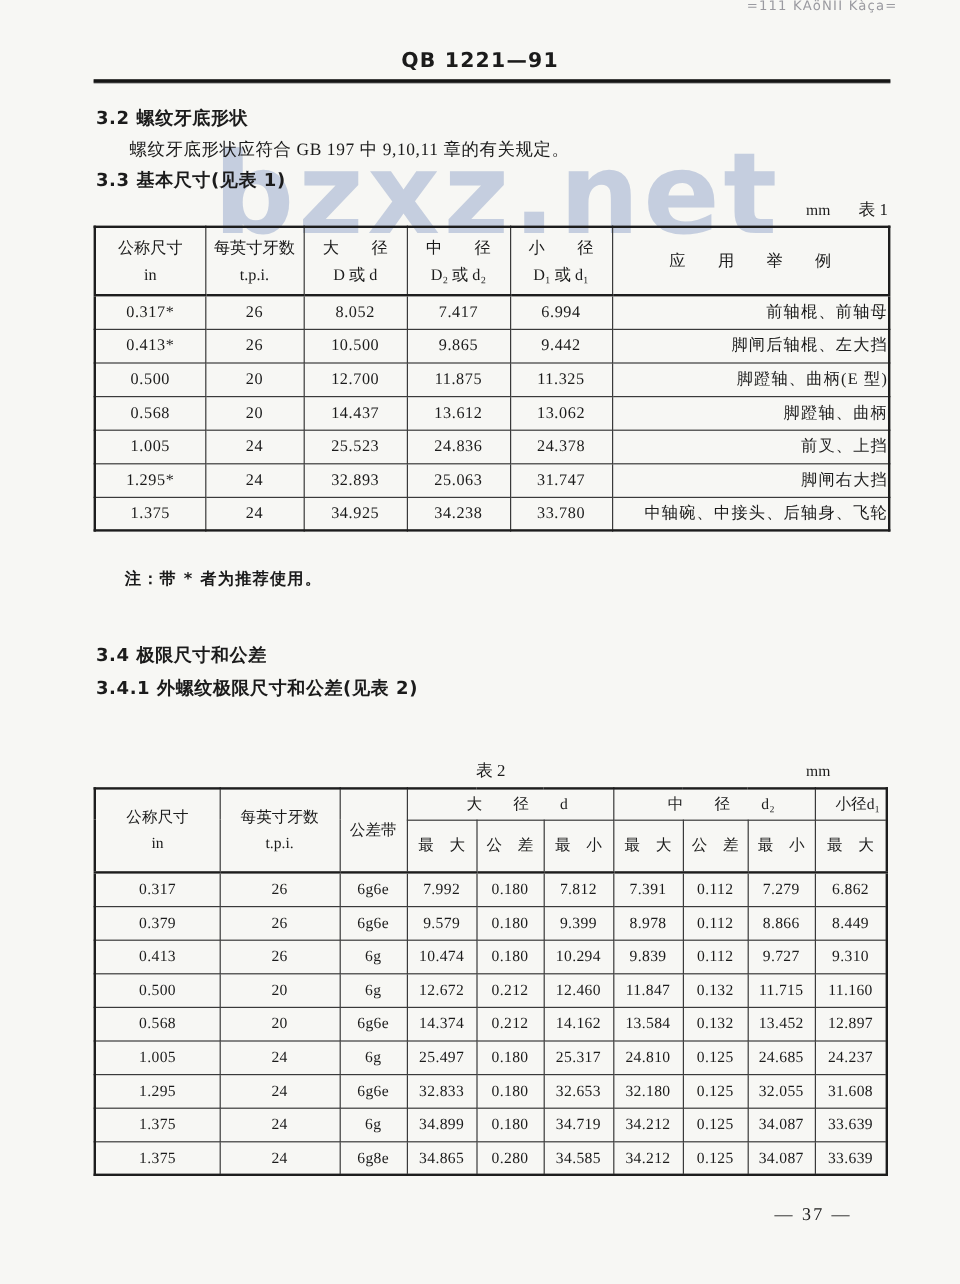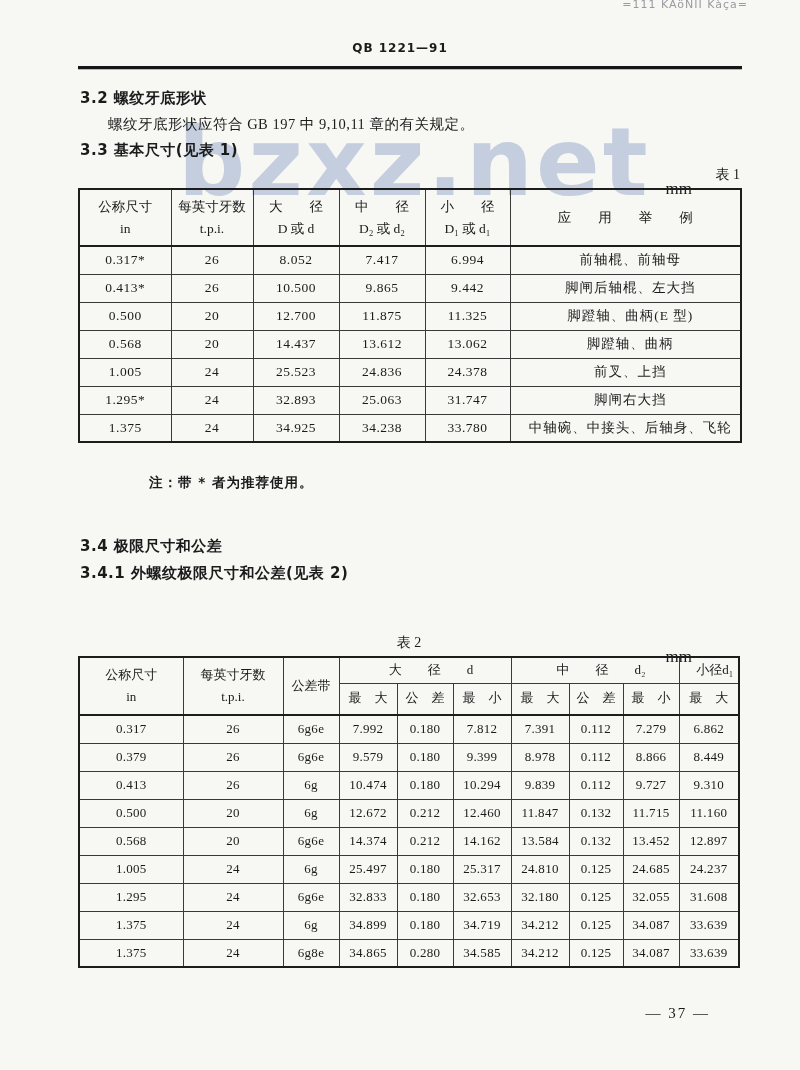--- a/index.html
+++ b/index.html
@@ -19,66 +19,66 @@
     position:absolute; top:116px; left:178px; z-index:0;
     font-family:"DejaVu Sans","Liberation Sans",sans-serif;
     font-weight:bold; font-size:94px; line-height:1;
     color:rgba(128,150,193,0.42); letter-spacing:3px;
     pointer-events:none;
   }
   .content { position:relative; z-index:1; }
   .doc-title {
     position:absolute; top:41px; left:0; width:100%;
     text-align:center; font-family:"DejaVu Sans","Liberation Sans",sans-serif;
-    font-weight:bold; font-size:12px; letter-spacing:1px;
+    font-weight:bold; font-size:17px; letter-spacing:1px;
   }
   .header-rule {
     position:absolute; top:66px; left:78px; width:664px; height:3px;
     background:#161616; box-shadow:0 1px 0 rgba(40,40,40,0.3);
   }
   .sec-heading {
     position:absolute; left:80px;
     font-family:"DejaVu Sans","Liberation Sans",sans-serif;
     font-weight:bold; font-size:15px; letter-spacing:0.5px;
   }
   .s32 { top:89px; }
   .s33 { top:141px; }
   .s34 { top:537px; }
   .s341 { top:564px; }
   .body-text {
     position:absolute; left:108px; top:115px; font-size:14.5px; letter-spacing:0.5px;
   }
   .tcap-row { position:absolute; left:78px; width:662px; text-align:center; font-size:14px; }
   .tcap1 { top:166px;text-align:right; }
   .tcap2 { top:634px; }
-  .tcap-row .unit { position:absolute; right:48px; top:13px; font-size:17px; }
+  .tcap-row .unit { position:absolute; right:48px; top:1px; font-size:13px; }
   .tbl {
     position:absolute; left:78px; width:662px;
     border-collapse:collapse; table-layout:fixed;
     background:transparent;
   }
   .tbl th, .tbl td {
     border:1.5px solid #3a3a3a; text-align:center; vertical-align:middle;
     font-weight:normal; overflow:hidden; white-space:nowrap;
   }
   .tbl { border:2.5px solid #1d1d1d; }
   .t1 { top:188px; font-size:13.5px; }
   .t1 thead th { height:57px; border-bottom:2.5px solid #1d1d1d; line-height:1.6; font-size:13.5px; }
   .t1 tbody td { height:28px; letter-spacing:0.5px; }
-  .t1 tbody td:last-child { text-align:center; padding-left:10px; letter-spacing:1px; }
+  .t1 tbody td:last-child { text-align:right; padding-left:10px; letter-spacing:1px; }
   .t2 { top:656px; font-size:13px; }
   .t2 thead th { line-height:1.3; }
   .t2 .grp { height:26px; border-bottom:1.5px solid #3a3a3a;padding-left:12px; }
-  .t2 .sub { height:32px;text-align:center; }
+  .t2 .sub { height:44px;text-align:center; }
   .t2 thead th.span2 { border-bottom:2.5px solid #1d1d1d; line-height:1.7; }
   .t2 thead tr.subrow th { border-bottom:2.5px solid #1d1d1d; }
   .t2 tbody td { height:28px; letter-spacing:0.3px; }
   .note {
     position:absolute; left:104px; top:474px; font-size:13.5px;
-    font-family:"DejaVu Sans","Liberation Sans",sans-serif; font-weight:bold; letter-spacing:1px;margin-left:45px;
+    font-family:"DejaVu Sans","Liberation Sans",sans-serif; font-weight:bold; letter-spacing:1px;
   }
   .page-num {
     position:absolute; top:1005px; right:90px; font-size:15px; letter-spacing:2px;
   }
 </style>
 </head>
 <body>
 
 <div class="page">
 

